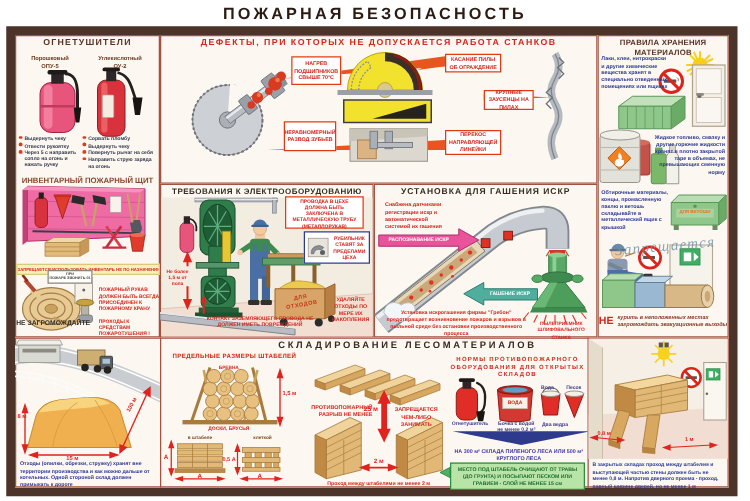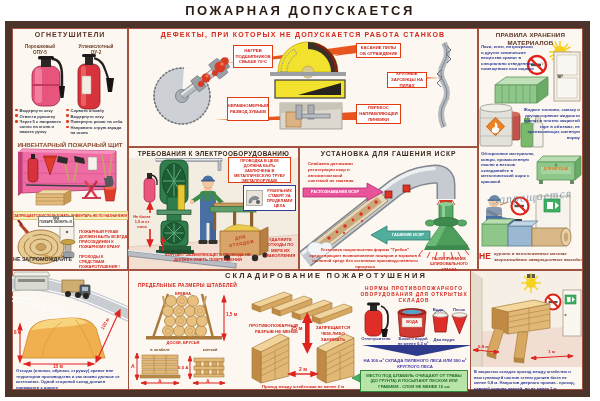--- a/index.html
+++ b/index.html
@@ -24,21 +24,21 @@
   .steps{font-size:4.1px;font-weight:bold;color:#333a4e;line-height:1.22;}
   .steps div{position:relative;padding-left:4.5px;margin-bottom:0.6px;}
   .steps div:before{content:"";position:absolute;left:0;top:0.8px;width:2.6px;height:2.6px;
                     background:#e0391e;border-radius:50%;}
   .dim{color:#e0231e;font-weight:bold;}
   svg{display:block;}
 </style>
 </head>
 <body>
 
-<div id="title" class="abs">ПОЖАРНАЯ ДОПУСКАЕТСЯ</div>
+<div id="title" class="abs">ПОЖАРНАЯ БЕЗОПАСНОСТЬ</div>
 <div id="frame" class="abs"></div>
 
 <div class="abs panel" style="left:12px;top:28px;width:116px;height:242px;"></div>
 <div class="abs panel" style="left:128px;top:28px;width:350px;height:119px;"></div>
 <div class="abs panel" style="left:128px;top:147px;width:171px;height:123px;"></div>
 <div class="abs panel" style="left:299px;top:147px;width:179px;height:123px;"></div>
 <div class="abs panel" style="left:478px;top:28px;width:105px;height:242px;"></div>
 <div class="abs panel" style="left:12px;top:270px;width:571px;height:120px;"></div>
 <div class="abs" style="left:128px;top:270px;width:1px;height:120px;background:#a3523f;"></div>
 <div class="abs" style="left:470px;top:270px;width:1px;height:120px;background:#a3523f;"></div>
@@ -516,21 +516,21 @@
 <div class="abs blue rt" style="left:520px;top:107px;width:60px;font-size:4.3px;font-weight:bold;line-height:1.3;">Жидкое топливо, смазку и другие горючие жидкости хранят в плотно закрытой таре в объемах, не превышающих сменную норму</div>
 <div class="abs blue" style="left:481px;top:151px;width:56px;font-size:4.3px;font-weight:bold;line-height:1.3;">Обтирочные материалы, концы, промасленную паклю и ветошь складывайте в металлический ящик с крышкой</div>
 <div class="abs ctr" style="left:541px;top:167px;width:30px;font-size:3.6px;font-weight:bold;color:#e07820;">ДЛЯ ВЕТОШИ</div>
 <div class="abs" style="left:492px;top:189px;width:95px;font-size:12px;font-style:italic;font-family:'Liberation Serif',serif;color:rgba(110,145,165,0.8);transform:rotate(-5deg);letter-spacing:1px;">Запрещается</div>
 <div class="abs red" style="left:479px;top:251px;width:14px;font-size:8.5px;font-weight:bold;">НЕ</div>
 <div class="abs" style="left:494px;top:251px;width:88px;font-size:4.4px;font-weight:bold;font-style:italic;color:#8a3a2a;line-height:1.45;">
   <div>курить в неположенных местах</div>
   <div>загромождать эвакуационные выходы</div>
 </div>
 
-<div class="abs hdr ctr" style="left:155px;top:271px;width:342px;font-size:7.5px;color:#3a2a20;letter-spacing:2.2px;">СКЛАДИРОВАНИЕ ПОЖАРОТУШЕНИЯ</div>
+<div class="abs hdr ctr" style="left:155px;top:271px;width:342px;font-size:7.5px;color:#3a2a20;letter-spacing:2.2px;">СКЛАДИРОВАНИЕ ЛЕСОМАТЕРИАЛОВ</div>
 
 <svg class="abs" style="left:12px;top:270px;" width="116" height="120" viewBox="0 0 116 120">
   <path d="M0,6 C30,2 66,14 116,36 L116,52 C66,28 30,16 0,22 Z" fill="#c9ccd1"></path>
   <path d="M0,8 C30,4 66,16 116,38" fill="none" stroke="#fff" stroke-width="1.2"></path>
   <path d="M0,20 C30,14 66,26 116,50" fill="none" stroke="#fff" stroke-width="1.2"></path>
   <g>
     <rect x="3" y="6" width="33" height="14" fill="#d9d9d3" stroke="#9a9a90" stroke-width="0.7"></rect>
     <polygon points="1,6 38,6 36,2 3,2" fill="#efefe9" stroke="#9a9a90" stroke-width="0.7"></polygon>
     <rect x="6" y="9" width="27" height="3" fill="#8a8a80"></rect>
   </g>

